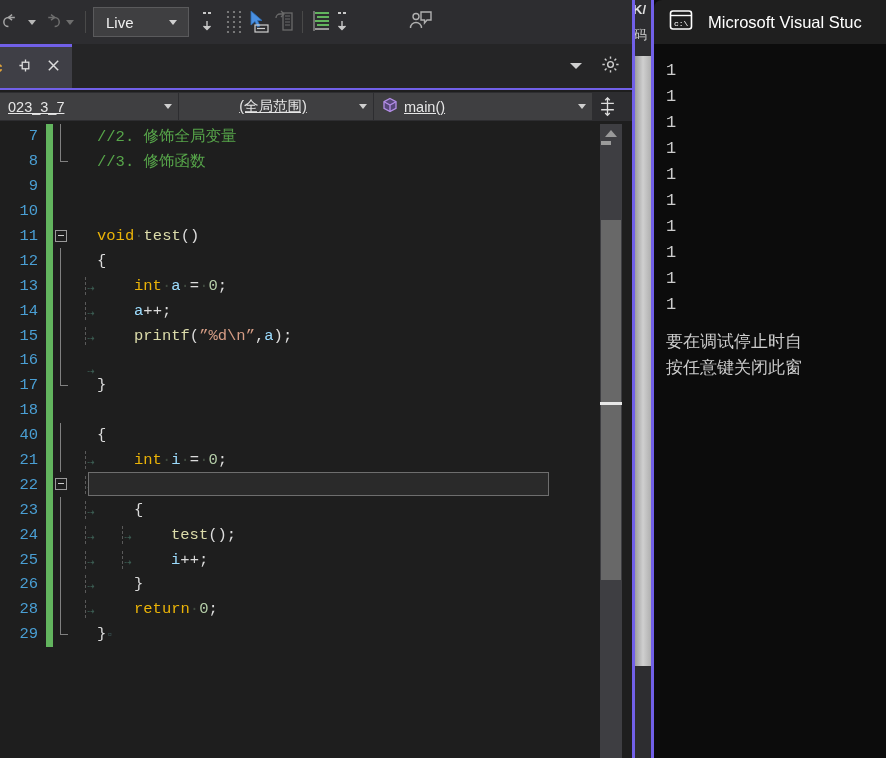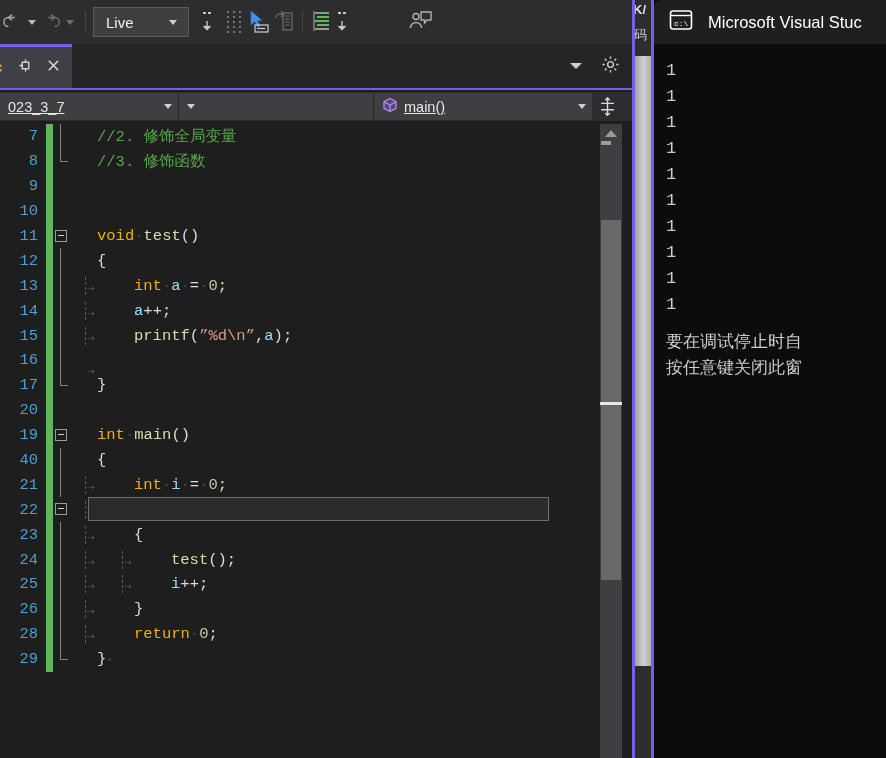--- a/index.html
+++ b/index.html
@@ -388,20 +388,21 @@
     </div>
     <div class="tab-underline"></div>
   </div>
 
   <div class="navbar">
     <div class="nav-combo" style="width:178px">
       <span class="txt">023_3_7</span>
       <span class="nav-caret"></span>
     </div>
     <div class="nav-combo" style="width:194px">
+      <span class="txt" style="width:100%;justify-content:center;">(全局范围)</span>
       <span class="nav-caret"></span>
     </div>
     <div class="nav-combo" style="width:218px">
       <span class="txt">
         <span>
           <svg width="16" height="17" viewBox="0 0 16 17" fill="none" stroke="#b48ee8" stroke-width="1.3">
             <path d="M8 1.5 L14 4.7 V11.3 L8 14.6 L2 11.3 V4.7 Z" fill="#6b4fa8" fill-opacity="0.55"></path>
             <path d="M2 4.7 L8 8 L14 4.7 M8 8 V14.6"></path>
           </svg>
         </span>
@@ -424,22 +425,21 @@
         <div class="row"><div class="lineno">8</div><div class="changebar saved"></div><div class="foldcol"><div class="fold-elbow"></div></div><div class="codetext" style="position: relative; min-width: 420px; padding-left: 26px;"><span><span class="c-comment">//3. 修饰函数</span></span></div></div>
         <div class="row"><div class="lineno">9</div><div class="changebar saved"></div><div class="foldcol"></div><div class="codetext" style="position: relative; min-width: 420px; padding-left: 26px;"><span></span></div></div>
         <div class="row"><div class="lineno">10</div><div class="changebar saved"></div><div class="foldcol"></div><div class="codetext" style="position: relative; min-width: 420px; padding-left: 26px;"><span></span></div></div>
         <div class="row"><div class="lineno">11</div><div class="changebar saved"></div><div class="foldcol"><div class="fold-box"></div></div><div class="codetext" style="position: relative; min-width: 420px; padding-left: 26px;"><span><span class="c-kw">void</span><span class="dot">·</span><span class="c-fn">test</span><span class="c-punc">(</span><span class="c-punc">)</span></span></div></div>
         <div class="row"><div class="lineno">12</div><div class="changebar saved"></div><div class="foldcol"><div class="fold-line"></div></div><div class="codetext" style="position: relative; min-width: 420px; padding-left: 26px;"><span><span class="c-punc">{</span></span></div></div>
         <div class="row"><div class="lineno">13</div><div class="changebar saved"></div><div class="foldcol"><div class="fold-line"></div></div><div class="codetext" style="position: relative; min-width: 420px; padding-left: 63px;"><span class="guide" style="left: 14px;"></span><span class="arrow" style="position: absolute; left: 16px; top: 3px; font-size: 13px;">⇢</span><span><span class="c-kw">int</span><span class="dot">·</span><span class="c-ident">a</span><span class="dot">·</span><span class="c-punc">=</span><span class="dot">·</span><span class="c-num">0</span><span class="c-punc">;</span></span></div></div>
         <div class="row"><div class="lineno">14</div><div class="changebar saved"></div><div class="foldcol"><div class="fold-line"></div></div><div class="codetext" style="position: relative; min-width: 420px; padding-left: 63px;"><span class="guide" style="left: 14px;"></span><span class="arrow" style="position: absolute; left: 16px; top: 3px; font-size: 13px;">⇢</span><span><span class="c-ident">a</span><span class="c-punc">+</span><span class="c-punc">+</span><span class="c-punc">;</span></span></div></div>
         <div class="row"><div class="lineno">15</div><div class="changebar saved"></div><div class="foldcol"><div class="fold-line"></div></div><div class="codetext" style="position: relative; min-width: 420px; padding-left: 63px;"><span class="guide" style="left: 14px;"></span><span class="arrow" style="position: absolute; left: 16px; top: 3px; font-size: 13px;">⇢</span><span><span class="c-fn">printf</span><span class="c-punc">(</span><span class="c-str">”%d\n”</span><span class="c-punc">,</span><span class="c-ident">a</span><span class="c-punc">)</span><span class="c-punc">;</span></span></div></div>
         <div class="row"><div class="lineno">16</div><div class="changebar saved"></div><div class="foldcol"><div class="fold-line"></div></div><div class="codetext" style="position: relative; min-width: 420px; padding-left: 63px;"><span class="guide" style="left: 14px;"></span><span class="arrow" style="position: absolute; left: 16px; top: 3px; font-size: 13px;">⇢</span><span></span></div></div>
         <div class="row"><div class="lineno">17</div><div class="changebar saved"></div><div class="foldcol"><div class="fold-elbow"></div></div><div class="codetext" style="position: relative; min-width: 420px; padding-left: 26px;"><span><span class="c-punc">}</span></span></div></div>
-        <div class="row"><div class="lineno">20</div><div class="changebar saved"></div><div class="foldcol"></div><div class="codetext" style="position: relative; min-width: 420px; padding-left: 26px;"><span></span></div></div>
-        <div class="row"><div class="lineno">19</div><div class="changebar saved"></div><div class="foldcol"><div class="fold-box"></div></div><div class="codetext" style="position: relative; min-width: 420px; padding-left: 26px;"><span><span class="c-kw">int</span><span class="dot">·</span><span class="c-fn">main</span><span class="c-punc">(</span><span class="c-punc">)</span></span></div></div>
+        <div class="row"><div class="lineno">18</div><div class="changebar saved"></div><div class="foldcol"></div><div class="codetext" style="position: relative; min-width: 420px; padding-left: 26px;"><span></span></div></div>
         <div class="row"><div class="lineno">40</div><div class="changebar saved"></div><div class="foldcol"><div class="fold-line"></div></div><div class="codetext" style="position: relative; min-width: 420px; padding-left: 26px;"><span><span class="c-punc">{</span></span></div></div>
         <div class="row"><div class="lineno">21</div><div class="changebar saved"></div><div class="foldcol"><div class="fold-line"></div></div><div class="codetext" style="position: relative; min-width: 420px; padding-left: 63px;"><span class="guide" style="left: 14px;"></span><span class="arrow" style="position: absolute; left: 16px; top: 3px; font-size: 13px;">⇢</span><span><span class="c-kw">int</span><span class="dot">·</span><span class="c-ident">i</span><span class="dot">·</span><span class="c-punc">=</span><span class="dot">·</span><span class="c-num">0</span><span class="c-punc">;</span></span></div></div>
         <div class="row"><div class="lineno">22</div><div class="changebar saved"></div><div class="foldcol"><div class="fold-box"></div></div><div class="codetext" style="position: relative; min-width: 420px; padding-left: 63px;"><span class="guide" style="left: 14px;"></span><span class="arrow" style="position: absolute; left: 16px; top: 3px; font-size: 13px;">⇢</span><span><span class="c-kw2">while</span><span class="dot">·</span><span class="c-punc">(</span><span class="c-ident">i</span><span class="c-punc">&lt;</span><span class="c-num">10</span><span class="c-punc">)</span></span></div><div class="cur-line-box" style="top: 0px;"></div></div>
         <div class="row"><div class="lineno">23</div><div class="changebar saved"></div><div class="foldcol"><div class="fold-line"></div></div><div class="codetext" style="position: relative; min-width: 420px; padding-left: 63px;"><span class="guide" style="left: 14px;"></span><span class="arrow" style="position: absolute; left: 16px; top: 3px; font-size: 13px;">⇢</span><span><span class="c-punc">{</span></span></div></div>
         <div class="row"><div class="lineno">24</div><div class="changebar saved"></div><div class="foldcol"><div class="fold-line"></div></div><div class="codetext" style="position: relative; min-width: 420px; padding-left: 100px;"><span class="guide" style="left: 14px;"></span><span class="arrow" style="position: absolute; left: 16px; top: 3px; font-size: 13px;">⇢</span><span class="guide" style="left: 51px;"></span><span class="arrow" style="position: absolute; left: 53px; top: 3px; font-size: 13px;">⇢</span><span><span class="c-fn">test</span><span class="c-punc">(</span><span class="c-punc">)</span><span class="c-punc">;</span></span></div></div>
         <div class="row"><div class="lineno">25</div><div class="changebar saved"></div><div class="foldcol"><div class="fold-line"></div></div><div class="codetext" style="position: relative; min-width: 420px; padding-left: 100px;"><span class="guide" style="left: 14px;"></span><span class="arrow" style="position: absolute; left: 16px; top: 3px; font-size: 13px;">⇢</span><span class="guide" style="left: 51px;"></span><span class="arrow" style="position: absolute; left: 53px; top: 3px; font-size: 13px;">⇢</span><span><span class="c-ident">i</span><span class="c-punc">+</span><span class="c-punc">+</span><span class="c-punc">;</span></span></div></div>
         <div class="row"><div class="lineno">26</div><div class="changebar saved"></div><div class="foldcol"><div class="fold-line"></div></div><div class="codetext" style="position: relative; min-width: 420px; padding-left: 63px;"><span class="guide" style="left: 14px;"></span><span class="arrow" style="position: absolute; left: 16px; top: 3px; font-size: 13px;">⇢</span><span><span class="c-punc">}</span></span></div></div>
         <div class="row"><div class="lineno">28</div><div class="changebar saved"></div><div class="foldcol"><div class="fold-line"></div></div><div class="codetext" style="position: relative; min-width: 420px; padding-left: 63px;"><span class="guide" style="left: 14px;"></span><span class="arrow" style="position: absolute; left: 16px; top: 3px; font-size: 13px;">⇢</span><span><span class="c-kw">return</span><span class="dot">·</span><span class="c-num">0</span><span class="c-punc">;</span></span></div></div>
         <div class="row"><div class="lineno">29</div><div class="changebar saved"></div><div class="foldcol"><div class="fold-elbow"></div></div><div class="codetext" style="position: relative; min-width: 420px; padding-left: 26px;"><span><span class="c-punc">}</span></span><span style="color: rgb(62, 90, 90); font-size: 12px;">▫</span></div></div>
       </div>

